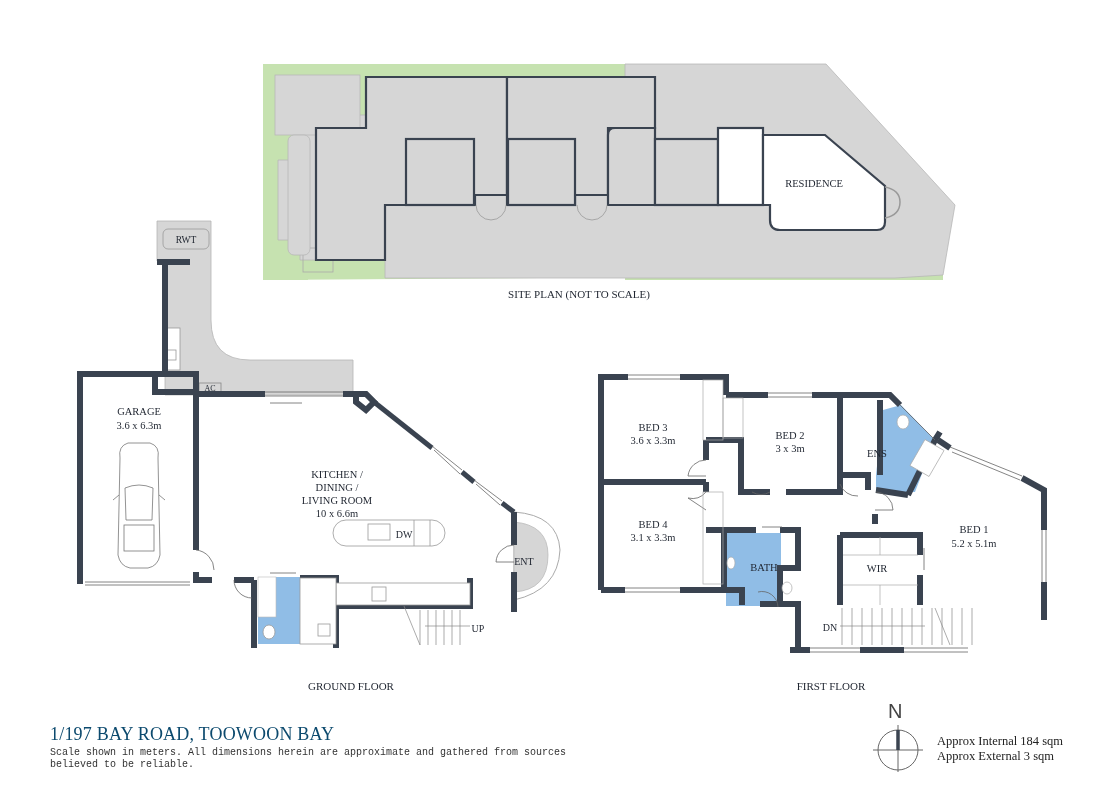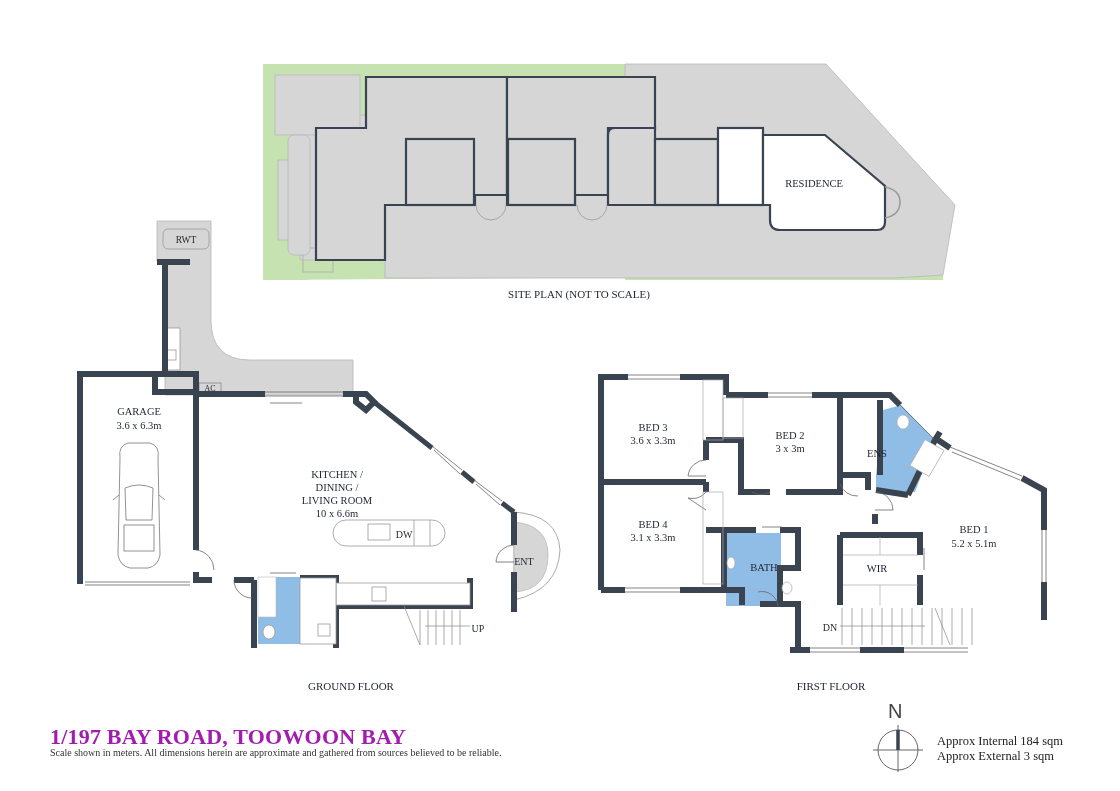--- a/index.html
+++ b/index.html
@@ -1,22 +1,22 @@
 <!DOCTYPE html>
 <html><head>
 <meta charset="utf-8">
 <style>
   html, body { margin:0; padding:0; background:#ffffff; }
   body { width:1120px; height:791px; position:relative; overflow:hidden; font-family:"DejaVu Serif", serif; color:#222; }
   svg.plan { position:absolute; left:0; top:0; width:1120px; height:791px; }
   .lbl { font-family:"Liberation Serif", "DejaVu Serif", serif; fill:#1f2530; }
   .room { font-size:10.5px; text-anchor:middle; }
   .caption { font-size:11px; text-anchor:middle; }
-  .title { position:absolute; left:50px; top:724px; font-family:"Liberation Serif", serif; font-size:22px; color:#a21caf; letter-spacing:0.2px;font-weight:bold; }
-  .disclaimer { position:absolute; left:50px; top:747px; font-family:Liberation Serif, serif; font-size:10px; line-height:12px; color:#333; width:560px; }
+  .title { position:absolute; left:50px; top:724px; font-family:"Liberation Serif", serif; font-size:18px; color:#0c4a6e; letter-spacing:0.2px; }
+  .disclaimer { position:absolute; left:50px; top:747px; font-family:Liberation Mono, monospace; font-size:10px; line-height:12px; color:#333; width:560px; }
   .areas { position:absolute; left:937px; top:734px; font-family:"Liberation Serif", serif; font-size:12.5px; line-height:15px; color:#222; }
   .north-n { position:absolute; left:888px; top:700px; font-family:"Liberation Sans", sans-serif; font-size:20px; color:#444; }
 </style>
 </head>
 <body>
 
 <svg class="plan" viewBox="0 0 1120 791" xmlns="http://www.w3.org/2000/svg">
 
   <g>
 

